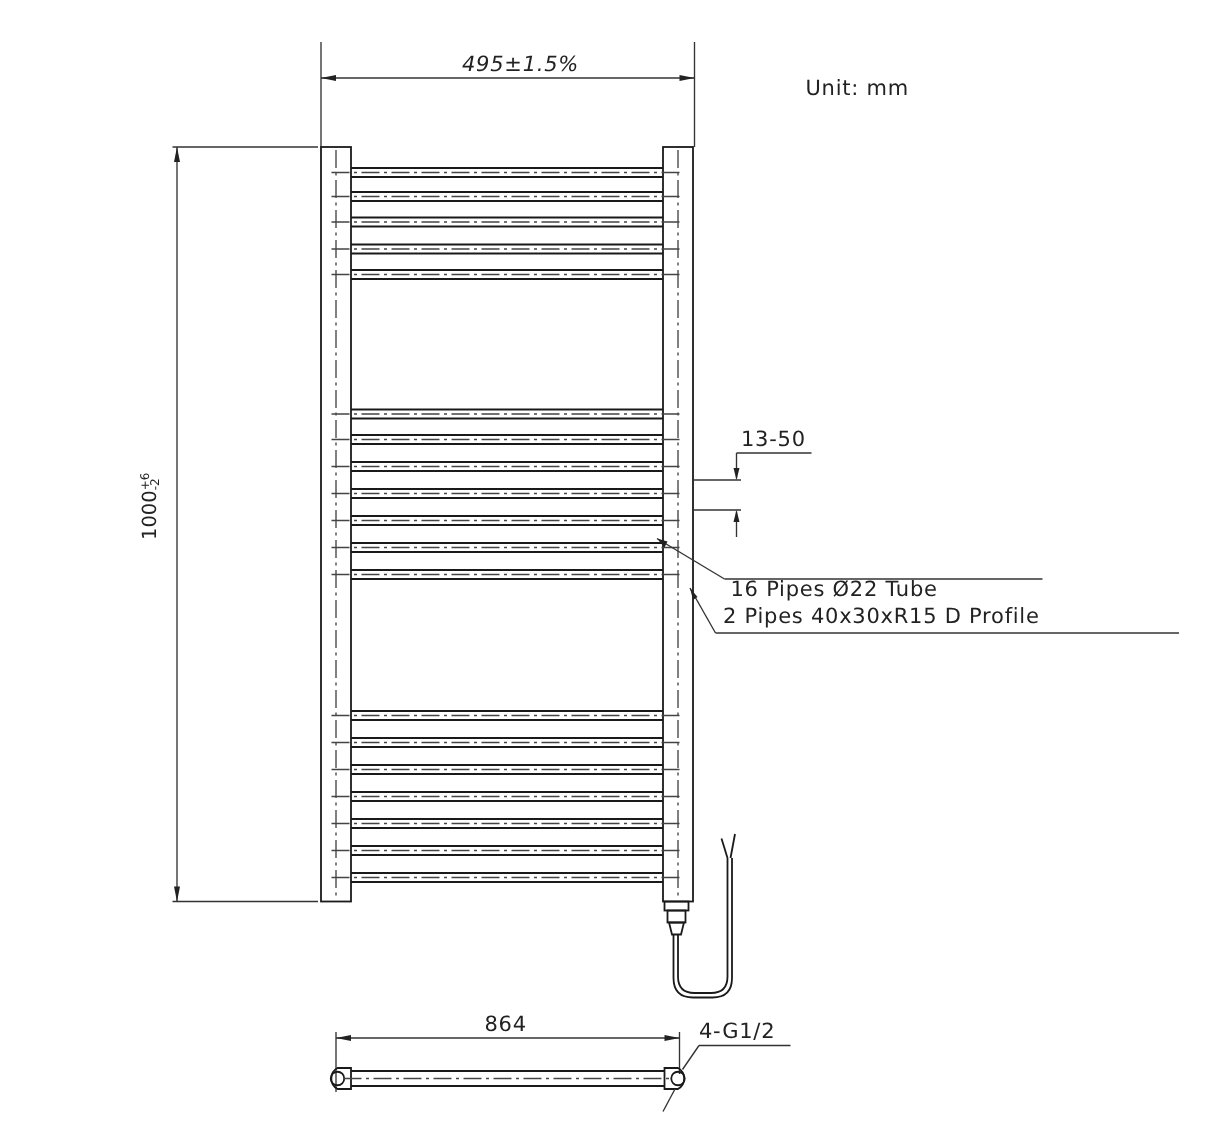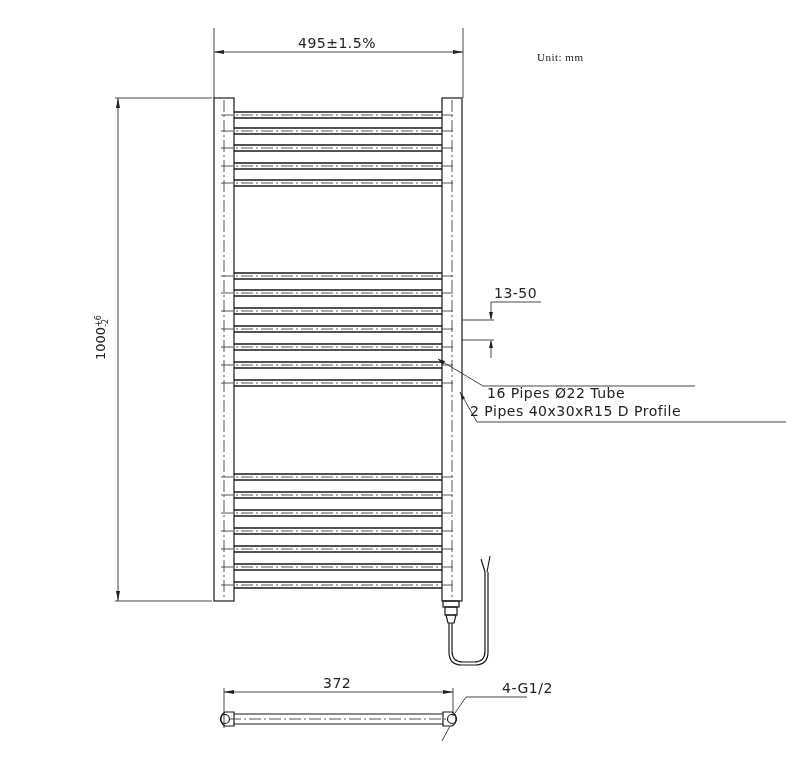--- a/index.html
+++ b/index.html
@@ -6,21 +6,21 @@
     body { width: 806px; height: 763px; overflow: hidden; position: relative; }
     #drawing { position: absolute; left: 0; top: 0; width: 806px; height: 763px; }
     .ln { stroke: #1a1a1a; stroke-width: 1.2; fill: none; }
     .thin { stroke: #333; stroke-width: 0.9; fill: none; }
     .center { stroke: #444; stroke-width: 0.9; fill: none; stroke-dasharray: 12 3 2 3; }
     .bar { stroke: #1a1a1a; stroke-width: 1.3; fill: none; }
     .lbl {
       position: absolute; font-family: "DejaVu Sans", sans-serif; color: #222;
       font-size: 14px; letter-spacing: 0.5px; white-space: nowrap; line-height: 1;
     }
-    .small { font-size: 11px; font-family: Liberation Serif, serif; }
+    .small { font-size: 14px; }
   </style>
 </head>
 <body>
 
 <svg id="drawing" viewBox="0 0 806 763" xmlns="http://www.w3.org/2000/svg">
 
   <g>
     <line class="thin" x1="214" y1="28" x2="214" y2="98"></line>
     <line class="thin" x1="463" y1="28" x2="463" y2="98"></line>
     <line class="thin" x1="214" y1="52" x2="463" y2="52"></line>
@@ -151,24 +151,24 @@
     <line class="ln" x1="234" y1="714" x2="443" y2="714"></line>
     <line class="ln" x1="234" y1="724" x2="443" y2="724"></line>
     <line class="center" x1="229" y1="719" x2="448" y2="719"></line>
 
     <line class="thin" x1="455" y1="713" x2="466" y2="697"></line>
     <line class="thin" x1="466" y1="697" x2="527" y2="697"></line>
     <line class="thin" x1="450" y1="726" x2="442" y2="741"></line>
   </g>
 </svg>
 
-<div class="lbl" style="left:298px; top:36px;">495±1.5%</div>
+<div class="lbl" style="left:308px; top:36px;font-style:italic;">495±1.5%</div>
 <div class="lbl small" style="left:537px; top:52px;">Unit: mm</div>
 
 <div style="position:absolute; left:93px; top:360px; transform: rotate(-90deg); transform-origin: left top; font-family:'DejaVu Sans',sans-serif; font-size:13px; color:#222; white-space:nowrap;">
   <span>1000</span><span style="display:inline-block; font-size:8px; line-height:7px; vertical-align:middle;"><span style="display:block;">+6</span><span style="display:block;">-2</span></span>
 </div>
 
 <div class="lbl" style="left:494px; top:286px;">13-50</div>
 <div class="lbl" style="left:487px; top:386px;">16 Pipes Ø22 Tube</div>
-<div class="lbl" style="left:470px; top:404px;">2 Pipes 40x30xR15 D Profile</div>
-<div class="lbl" style="left:323px; top:676px;">372</div>
-<div class="lbl" style="left:466px; top:681px;margin-left:36px;">4-G1/2</div>
+<div class="lbl" style="left:482px; top:404px;">2 Pipes 40x30xR15 D Profile</div>
+<div class="lbl" style="left:323px; top:676px;">864</div>
+<div class="lbl" style="left:466px; top:681px;">4-G1/2</div>
 
 </body></html>

